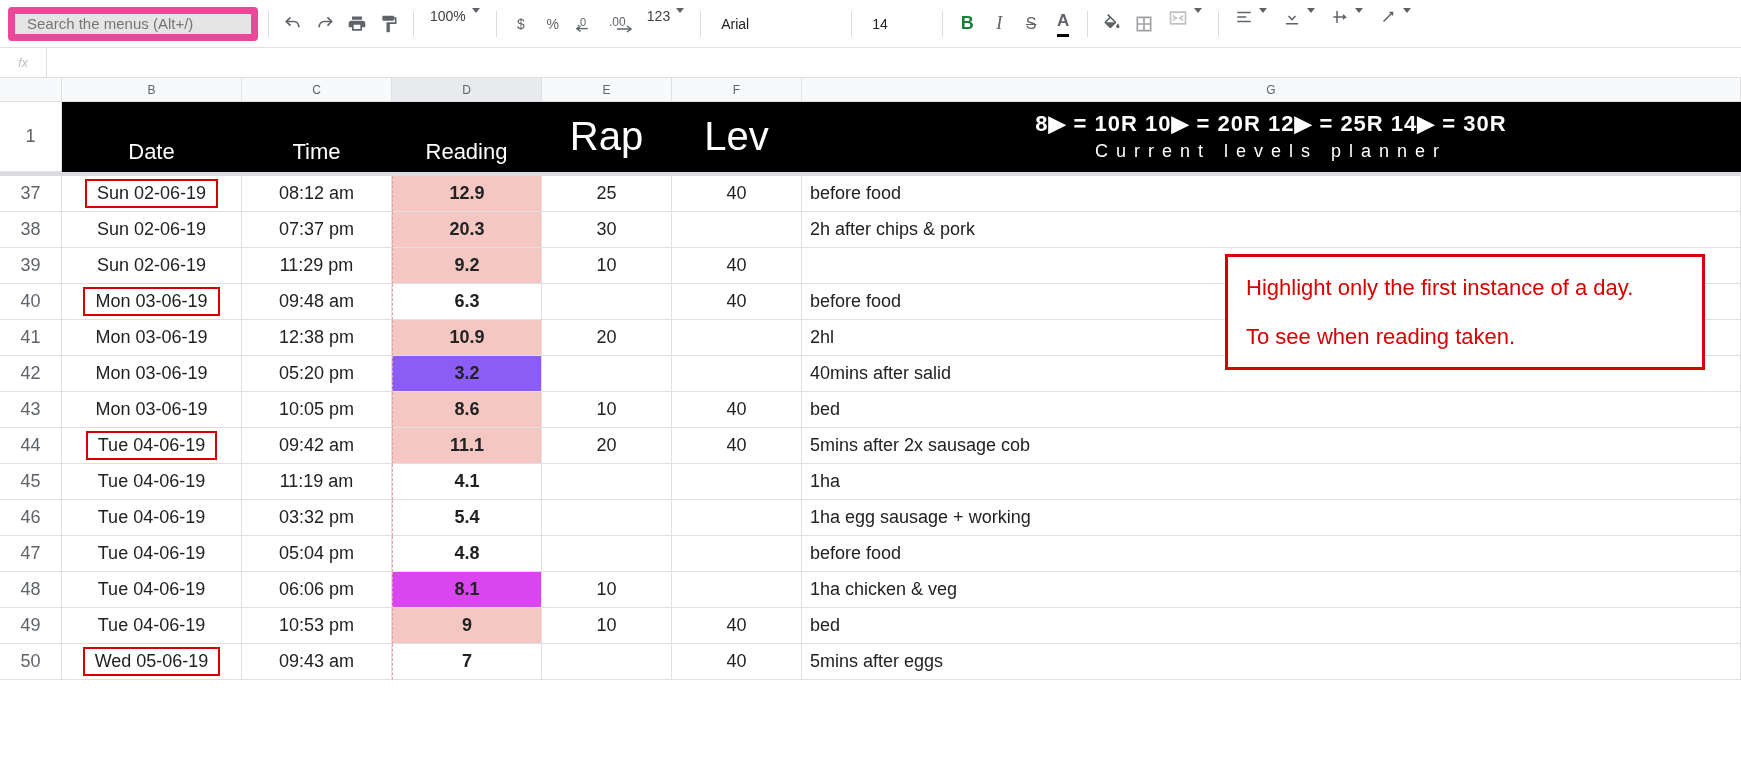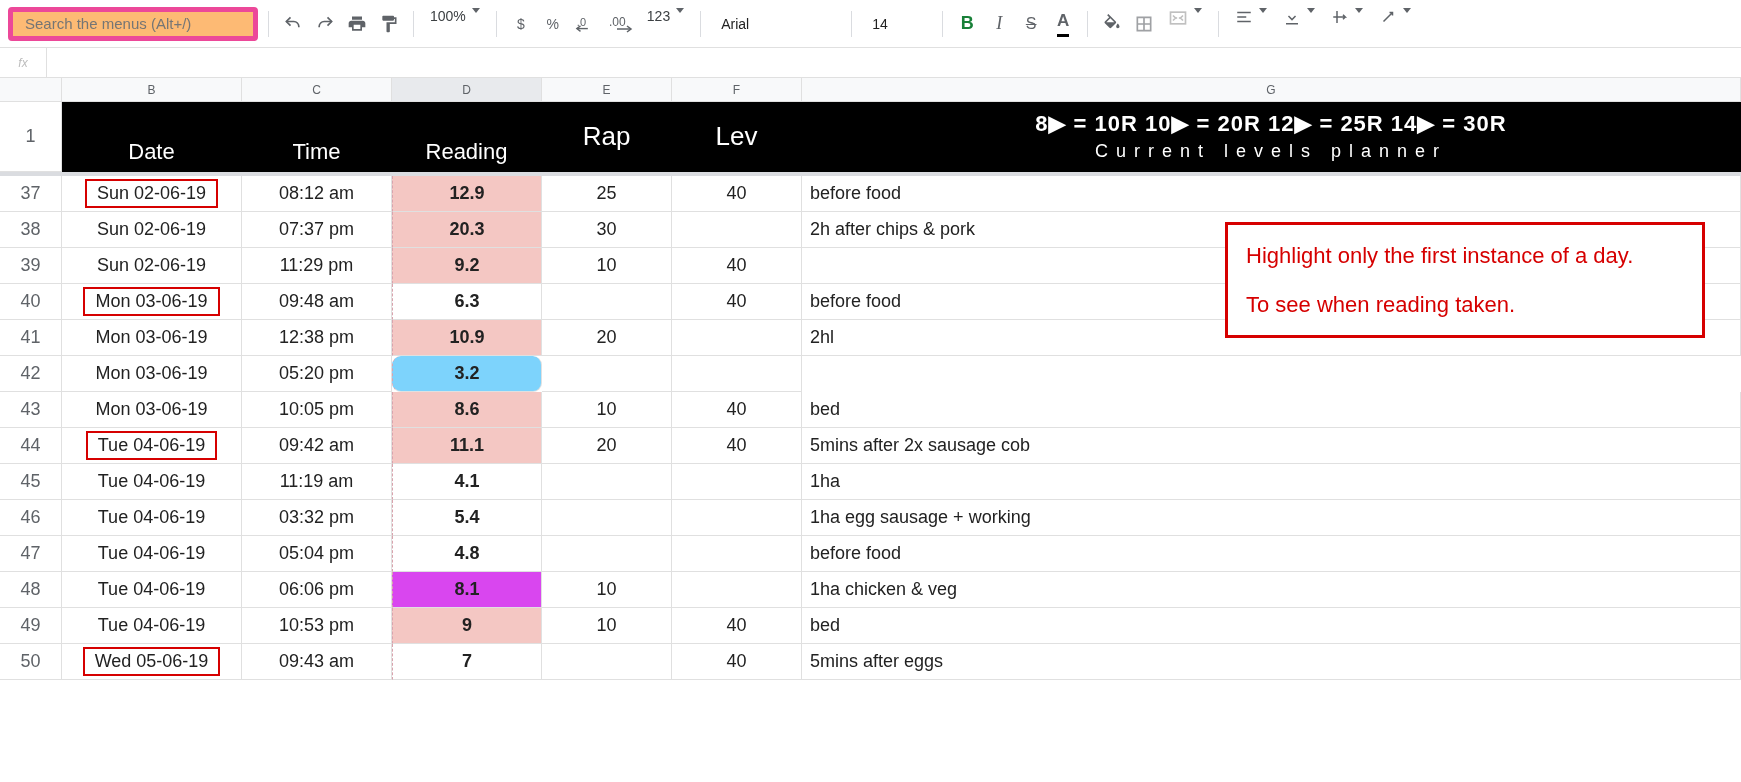--- a/index.html
+++ b/index.html
@@ -17,26 +17,26 @@
     align-items: center;
     height: 48px;
     padding: 4px 8px;
     border-bottom: 1px solid #e0e0e0;
     gap: 4px;
     user-select: none;
   }
   .menu-search {
     width: 250px;
     height: 34px;
-    border: 5px solid #ec4899;
+    border: 7px solid #ec4899;
     border-radius: 4px;
     padding: 0 12px;
     font-size: 15px;
     color: #5f6368;
-    background: #fdba74;
+    background: #e5e5e5;
   }
   .tb-sep {
     width: 1px;
     height: 26px;
     background: #dadce0;
     margin: 0 6px;
   }
   .tb-btn {
     min-width: 28px;
     height: 32px;
@@ -162,50 +162,50 @@
     height: 70px;
     background: #000;
     color: #fff;
     border-right: 1px solid #000;
     border-bottom: 1px solid #000;
     justify-content: center;
     font-size: 22px;
     position: relative;
   }
   .hdr-bottom { align-self: flex-end; padding-bottom: 6px; }
-  .hdr-rap, .hdr-lev { font-size: 26px; font-weight: 400; }
+  .hdr-rap, .hdr-lev { font-size: 40px; font-weight: 400; }
   .hdr-g-inner {
     display: flex; flex-direction: column;
     align-items: center; justify-content: center;
     width: 100%; height: 100%;
     gap: 4px;
   }
   .hdr-g-top { font-size: 22px; letter-spacing: 1px; font-weight: bold; }
   .hdr-g-bot { font-size: 18px; letter-spacing: 8px; }
   .cell-center { justify-content: center; }
   .cell-left { justify-content: flex-start; }
   .reading-cell {
     justify-content: center;
     font-weight: bold;
     border-left: 1px dashed #d9a3ad;
     border-right: 1px dashed #d9a3ad;
   }
   .shade-pink { background: #f4c7c3; }
   .shade-lightpink { background: #d946ef; }
-  .shade-gray { background: #7dd3fc; border-radius: 9px; }
+  .shade-gray { background: #8b5cf6; }
   .date-box {
     display: inline-flex;
     padding: 2px 10px;
     border: 2px solid #d60000;
   }
   
   .callout {
     position: absolute;
     right: 36px;
-    top: 144px;
+    top: 176px;
     width: 480px;
     border: 3px solid #d60000;
     background: #fff;
     color: #d60000;
     font-size: 22px;
     line-height: 1.5;
     padding: 14px 18px;
     z-index: 10;
   }
   .callout p { margin: 0 0 16px 0; }
@@ -475,20 +475,21 @@
       </div>
       <div class="row">
         <div class="rownum">42</div>
         <div class="cell-center">
           <span>Mon 03-06-19</span>
         </div>
         <div class="cell-center">05:20 pm</div>
         <div class="reading-cell shade-gray">3.2</div>
         <div class="cell-center"></div>
         <div class="cell-center"></div>
+        <div class="cell-left">40mins after salid</div>
       </div>
       <div class="row">
         <div class="rownum">43</div>
         <div class="cell-center">
           <span>Mon 03-06-19</span>
         </div>
         <div class="cell-center">10:05 pm</div>
         <div class="reading-cell shade-pink">8.6</div>
         <div class="cell-center">10</div>
         <div class="cell-center">40</div>

